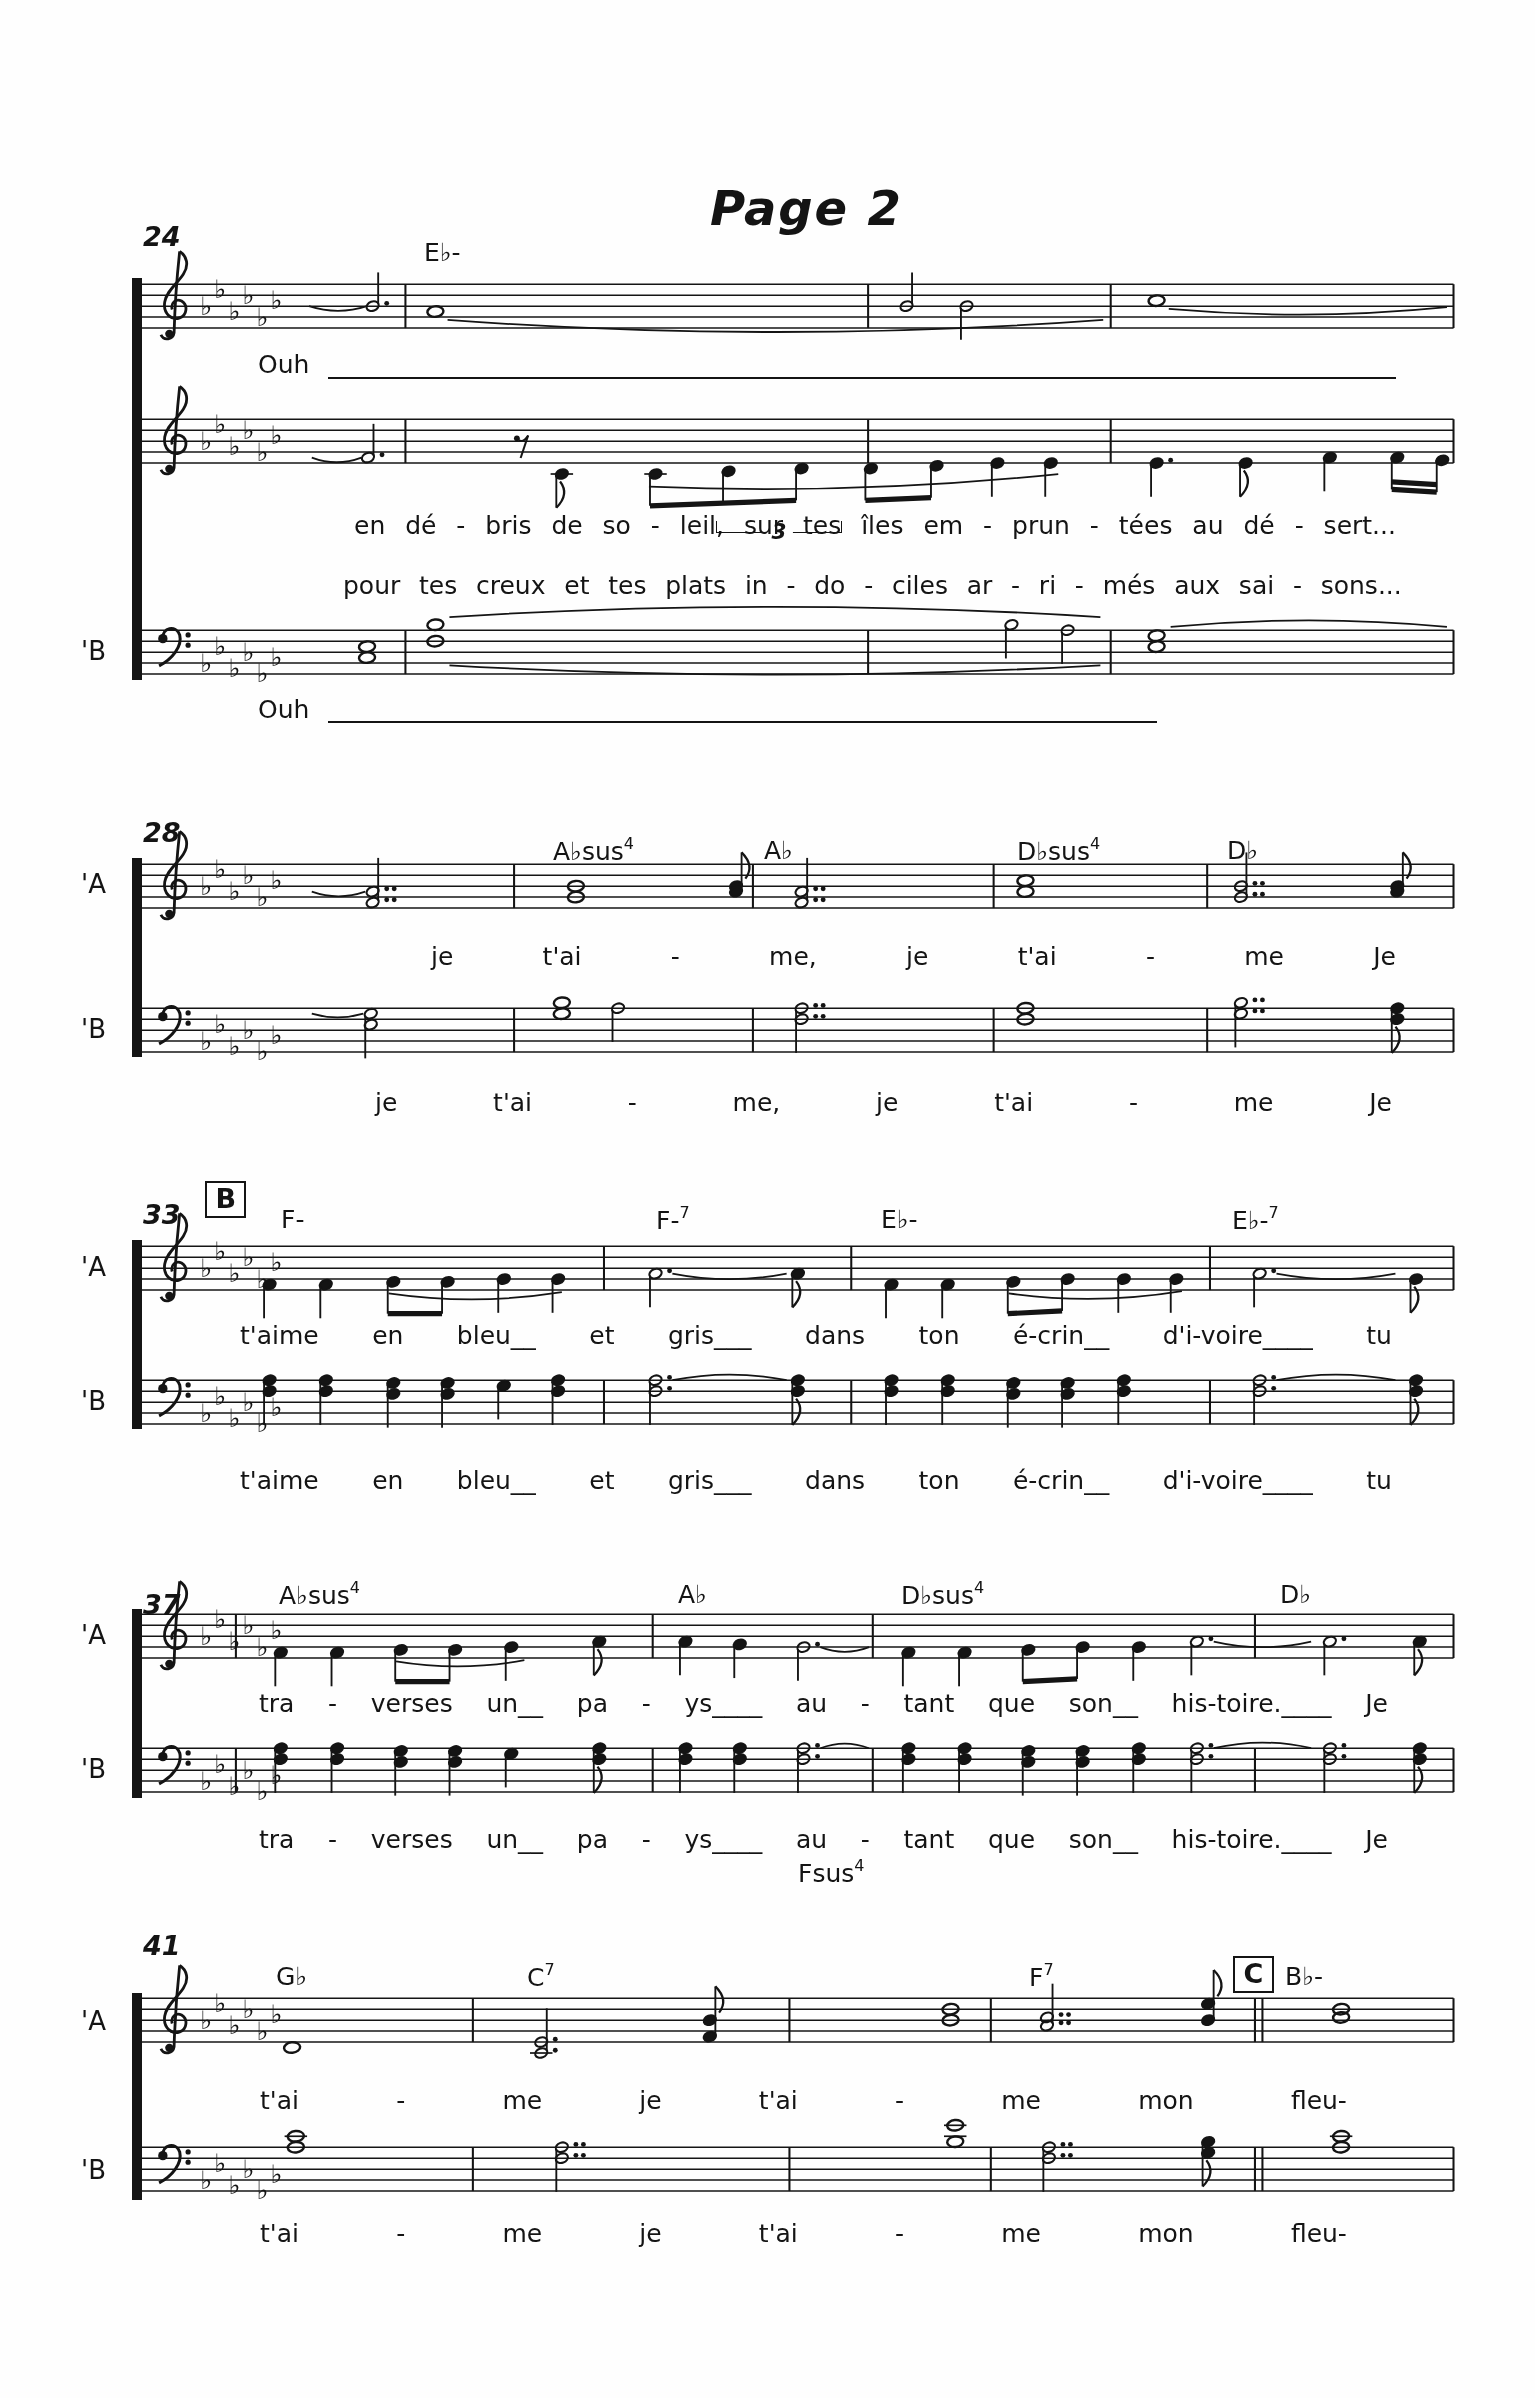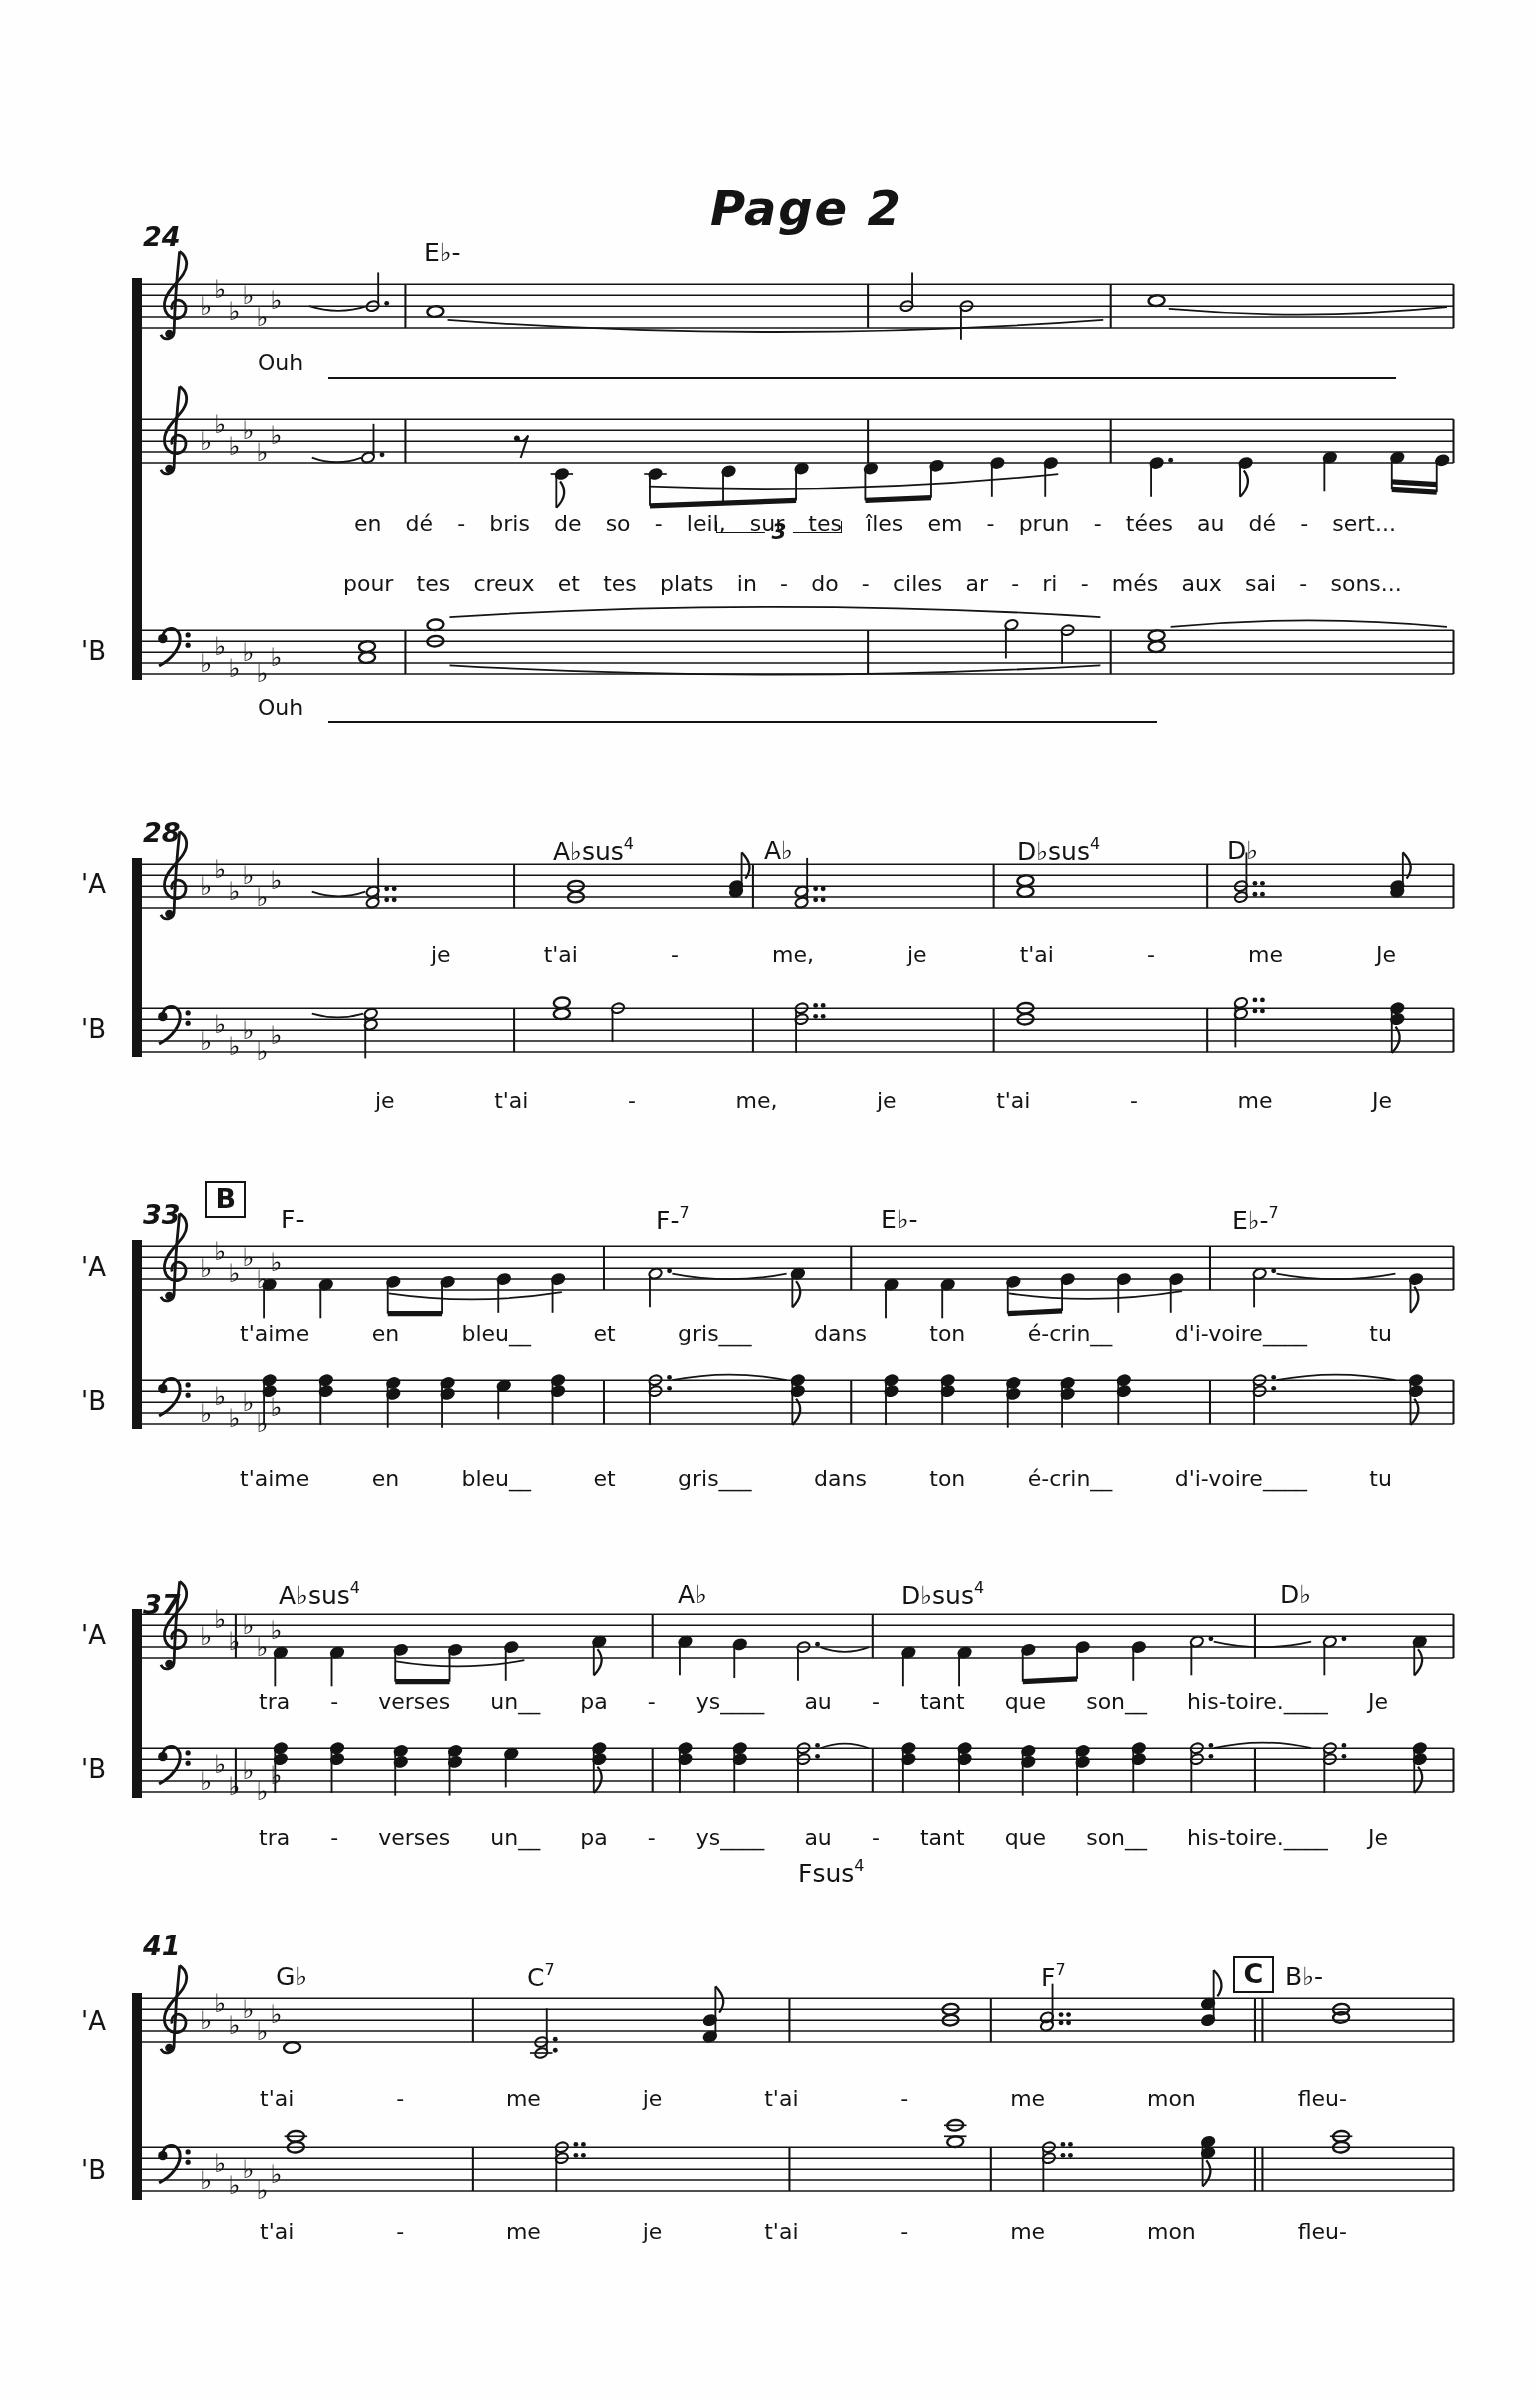--- a/index.html
+++ b/index.html
@@ -5,21 +5,21 @@
   html,body{margin:0;padding:0;background:#d9d9d9;}
   .sheet{position:relative;width:1536px;height:2399px;background:#fefefe;
          font-family:"DejaVu Sans",sans-serif;color:#141414;overflow:hidden;}
   .abs{position:absolute;}
   .title{font-size:48px;font-style:italic;font-weight:bold;letter-spacing:1.9px;}
   .mnum{font-size:27px;font-weight:bold;font-style:italic;}
   .chord{font-size:25px;white-space:nowrap;}
   .chord sup{font-size:16px;position:relative;top:-1.9px;}
   sup:empty{display:none;}
   .vlabel{font-size:26px;}
-  .lyric{font-size:22px;white-space:nowrap;}
+  .lyric{font-size:25px;white-space:nowrap;}
   .spread{display:flex;justify-content:space-between;}
   .spread span{flex:0 0 auto;}
   .reh{border:2.3px solid #141414;padding:0px 8.4px 1.9px 8.4px;font-size:27px;font-weight:bold;background:#fefefe;}
   .ext{height:0;border-bottom:2.1px solid #141414;}
   .wedge{width:10.3px;background:#141414;}
   .trip{border-left:1.9px solid #141414;border-right:1.9px solid #141414;border-bottom:1.9px solid #141414;}
   .trip b{position:absolute;left:50%;bottom:-12px;transform:translateX(-50%);
           background:#fefefe;padding:0 6.6px;font-size:21.5px;font-style:italic;font-weight:bold;}
   svg.staff{position:absolute;overflow:visible;}
 </style>
@@ -735,21 +735,21 @@
   </div>
 
   <div>
     <div class="abs mnum" style="left:143px;top:1930px;">41</div>
     <span class="abs chord" style="left:276px;top:1962px;">
       <span>G♭</span></span>
     <span class="abs chord" style="left:527px;top:1962px;">
       <span>C</span><sup>7</sup></span>
     <span class="abs chord" style="left:798px;top:1858px;">
       <span>Fsus</span><sup>4</sup></span>
-    <span class="abs chord" style="left:1029px;top:1962px;margin-left:12px;">
+    <span class="abs chord" style="left:1029px;top:1962px;">
       <span>F</span><sup>7</sup></span>
     <span class="abs reh" style="left:1233px;top:1956px;">C</span>
     <span class="abs chord" style="left:1285px;top:1962px;">
       <span>B♭-</span></span>
     <div class="abs wedge" style="left:132px;top:1993px;height:207px;"></div>
     <div class="abs vlabel" style="left:81px;top:2006px;">'A</div>
     <svg class="staff" style="left:131px;top:1942px;" width="1330" height="178" viewBox="0 0 1420 190">
         <line x1="10" y1="60" x2="1412" y2="60" stroke="#141414" stroke-width="1.6"></line>
         <line x1="10" y1="71.7" x2="1412" y2="71.7" stroke="#141414" stroke-width="1.6"></line>
         <line x1="10" y1="83.4" x2="1412" y2="83.4" stroke="#141414" stroke-width="1.6"></line>

